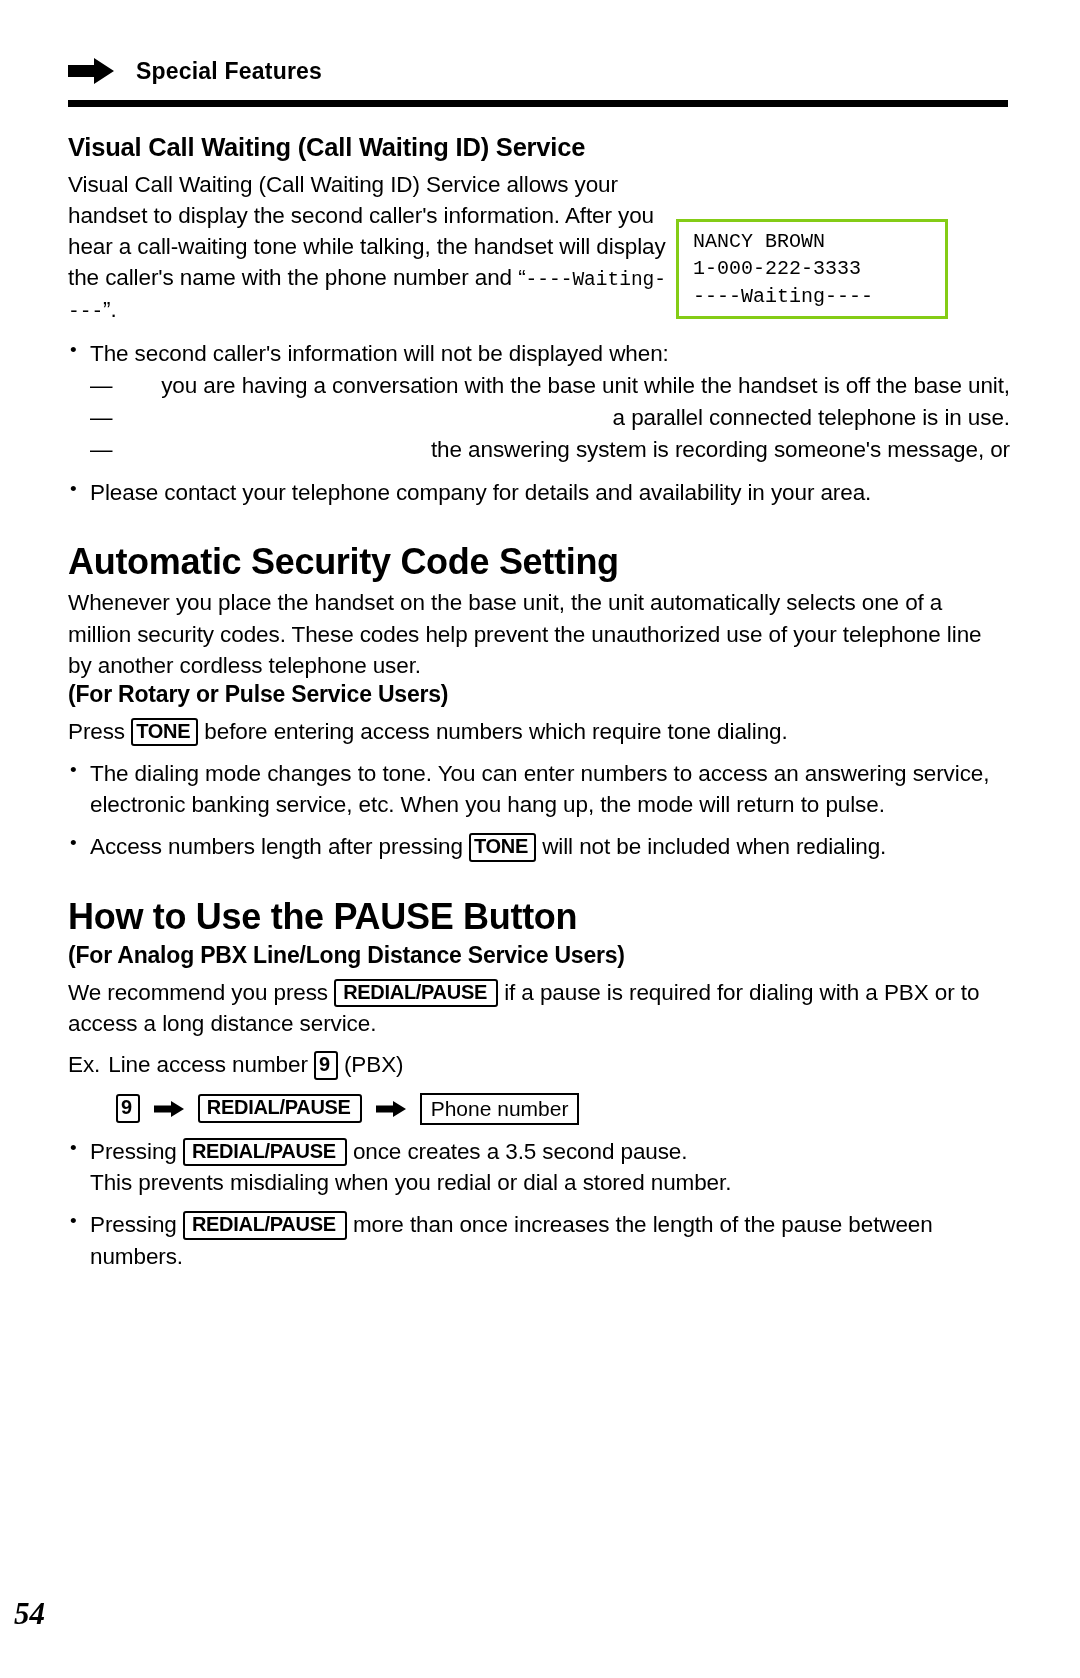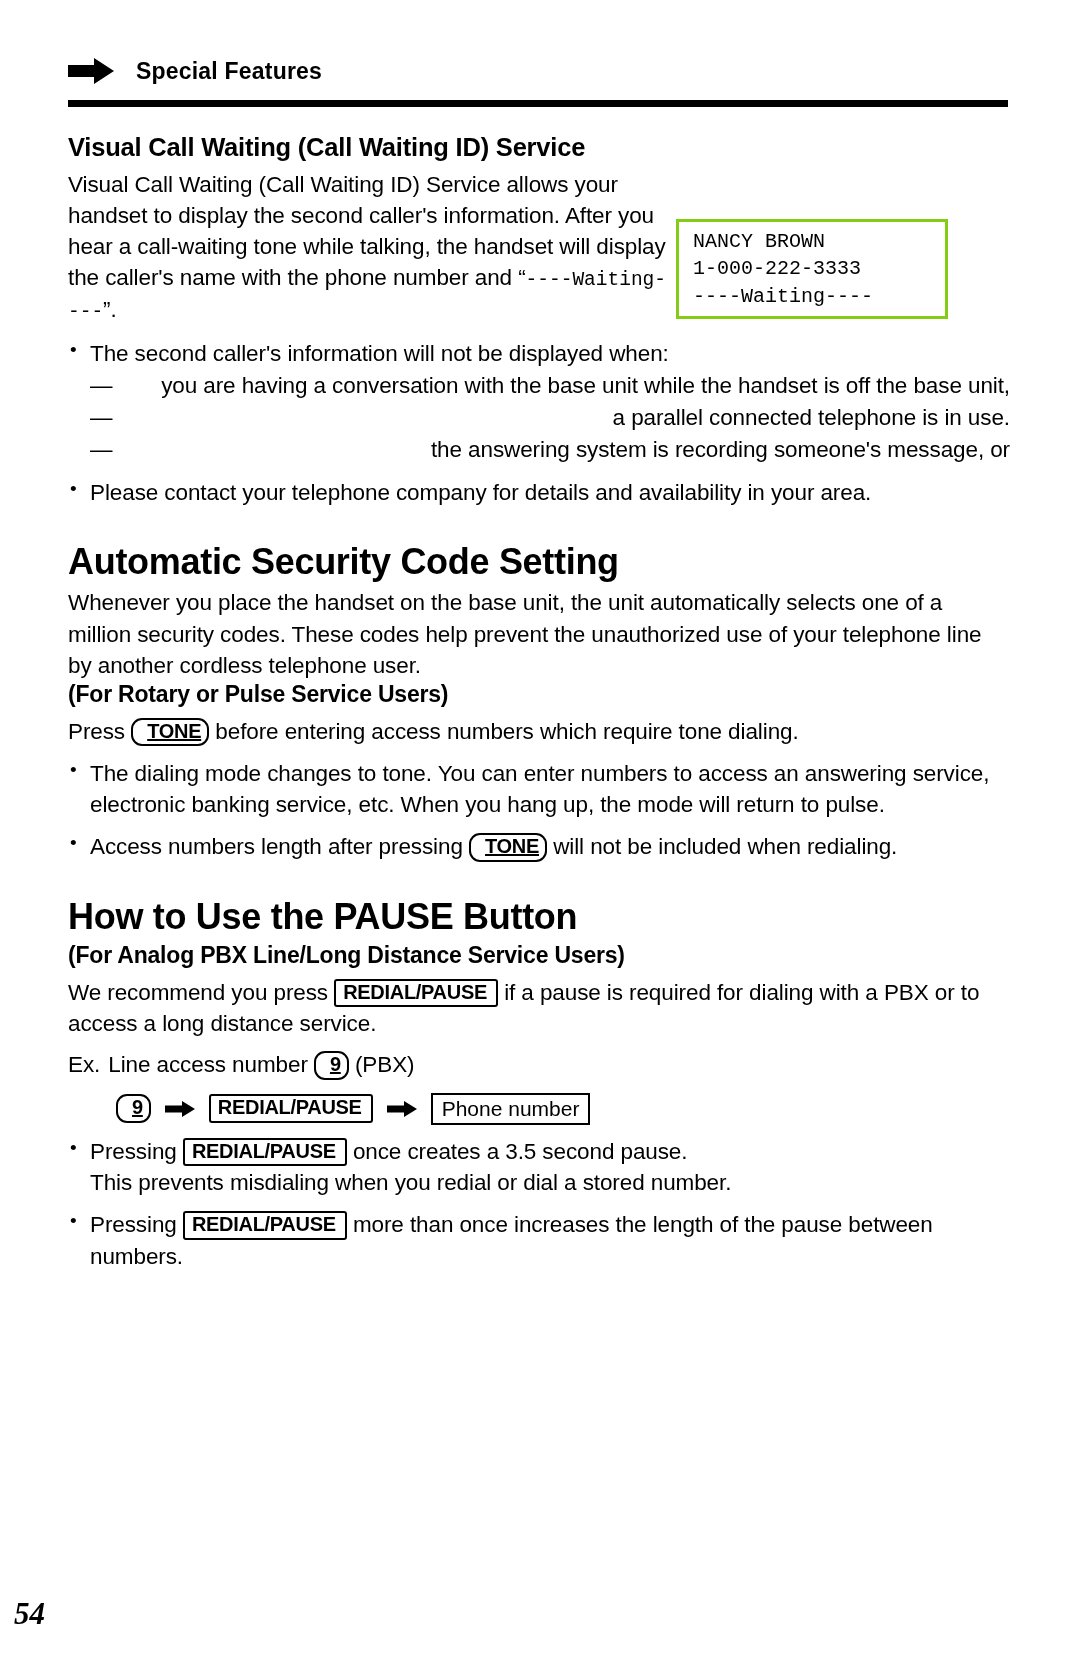--- a/index.html
+++ b/index.html
@@ -169,24 +169,23 @@
     border-radius: 3px;
     padding: 0px 9px 1px 7px;
     font-weight: bold;
     font-size: 20px;
     line-height: 1.18;
     vertical-align: 1px;
     letter-spacing: -0.3px;
     white-space: nowrap;
   }
   .key-round {
-    border-radius: 11px;
-    padding: 0px 6px 1px 14px;
+    border-radius: 3px;
+    padding: 0px 6px 1px 3px;
     font-size: 20px;
-    text-decoration: underline;
   }
   .key-plain {
     display: inline-block;
     border: 2.5px solid #000;
     border-radius: 0;
     padding: 1px 9px 2px 9px;
     font-weight: normal;
     font-size: 21px;
     line-height: 1.2;
     white-space: nowrap;

